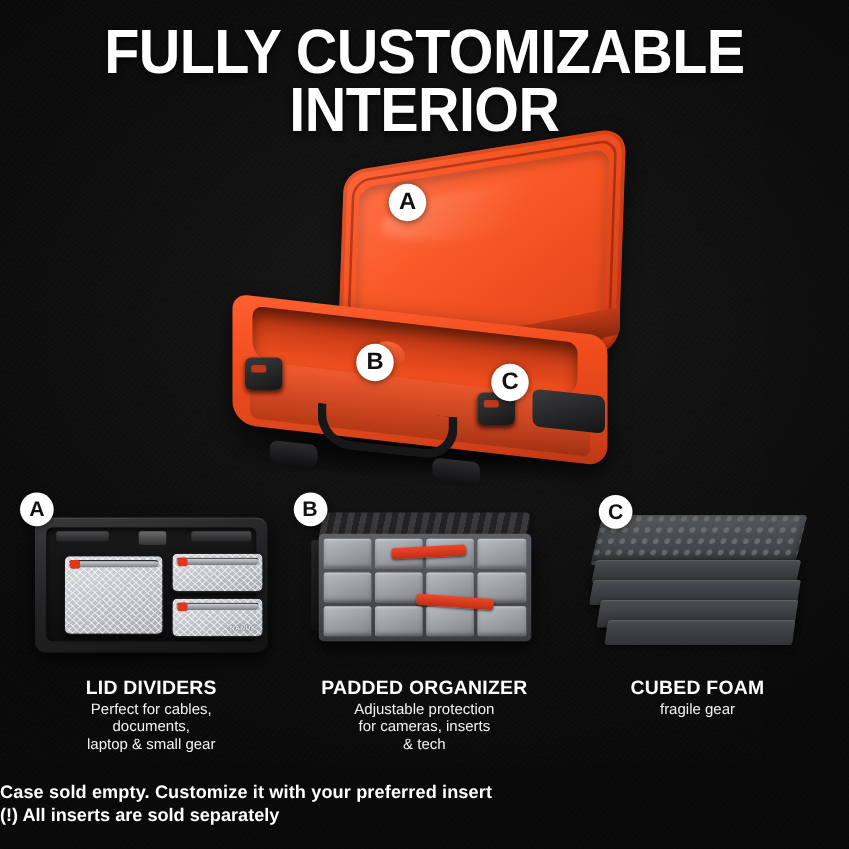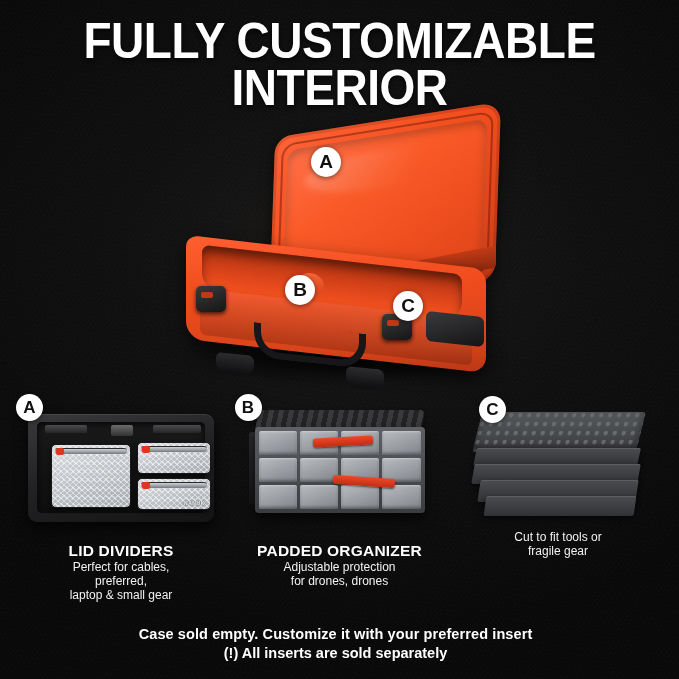--- a/index.html
+++ b/index.html
@@ -439,21 +439,21 @@
     font-size: 12px;
     line-height: 1.18;
   }
 
   
   .footer {
     position: absolute;
     left: 0;
     bottom: 18px;
     width: 671px;
-    text-align: center;
+    text-align: left;
     color: #fff;
   }
   .footer-line1 { font-size: 14.5px; font-weight: 700; letter-spacing: .1px; }
   .footer-line2 { font-size: 14.5px; font-weight: 700; margin-top: 3px; }
 </style>
 </head>
 <body>
 
 <div class="poster">
   <div class="grain"></div>
@@ -510,21 +510,21 @@
               <div class="zip"></div>
               <span class="pouch-brand">NANUK</span>
             </div>
           </div>
         </div>
         <div class="badge card-badge badge-pos" style="position:absolute;">A</div>
       </div>
       <div class="card-title">LID DIVIDERS</div>
       <div class="card-desc">
         <div>Perfect for cables,</div>
-        <div>preferred,</div>
+        <div>documents,</div>
         <div>laptop &amp; small gear</div>
       </div>
     </div>
 
     <div class="card">
       <div class="card-art">
         <div class="divbox">
           <div class="div-lid"></div>
           <div class="div-side"></div>
           <div class="div-body">
@@ -544,37 +544,38 @@
             </div>
             <div class="vstrap v1"></div>
             <div class="vstrap v2"></div>
           </div>
         </div>
         <div class="badge card-badge badge-pos" style="position:absolute;">B</div>
       </div>
       <div class="card-title">PADDED ORGANIZER</div>
       <div class="card-desc">
         <div>Adjustable protection</div>
-        <div>for drones, drones</div>
+        <div>for cameras, inserts</div>
+        <div>&amp; tech</div>
       </div>
     </div>
 
     <div class="card">
       <div class="card-art">
         <div class="foam">
           <div class="foam-top"></div>
           <div class="foam-layer foam-l1"></div>
           <div class="foam-layer foam-l2"></div>
           <div class="foam-layer foam-l3"></div>
           <div class="foam-layer foam-l4"></div>
         </div>
         <div class="badge card-badge badge-pos" style="position:absolute;left:20px;top:-2px;">C</div>
       </div>
+      <div class="card-title">CUBED FOAM</div>
       <div class="card-desc">
-        <div>Cut to fit tools or</div>
         <div>fragile gear</div>
       </div>
     </div>
   </div>
 
   <div class="footer">
     <div class="footer-line1">Case sold empty. Customize it with your preferred insert</div>
     <div class="footer-line2">(!) All inserts are sold separately</div>
   </div>
 </div>

